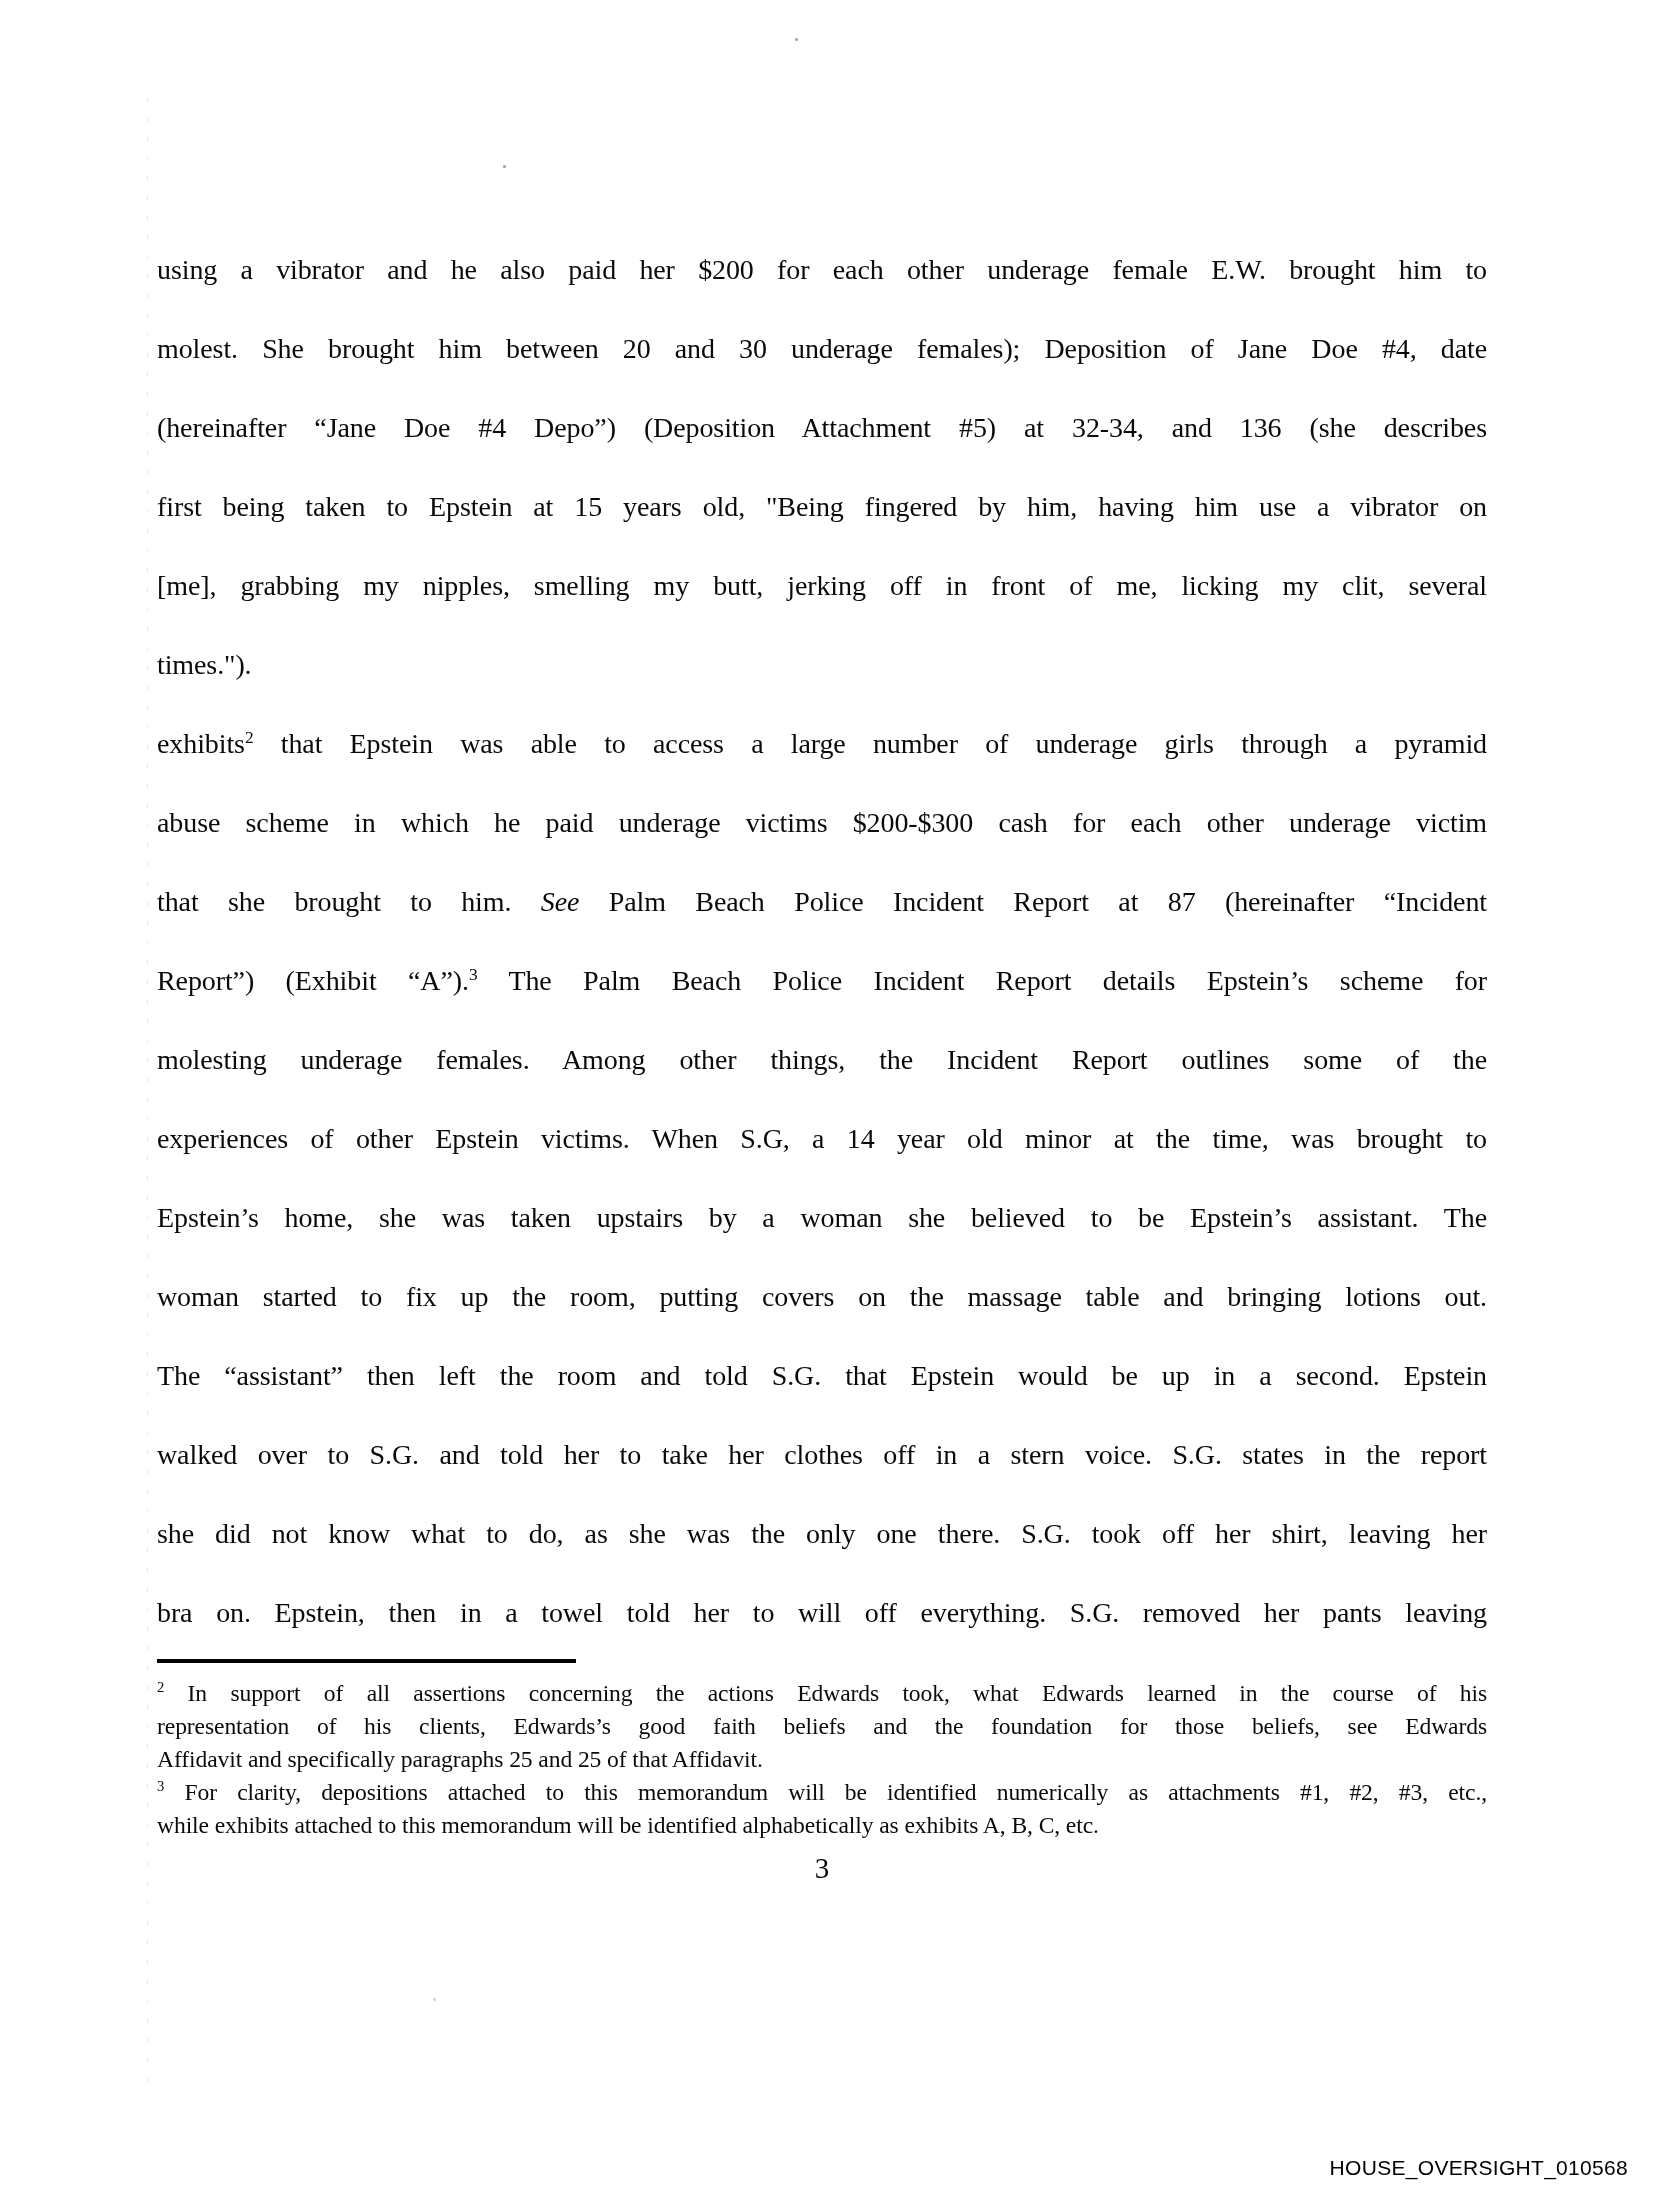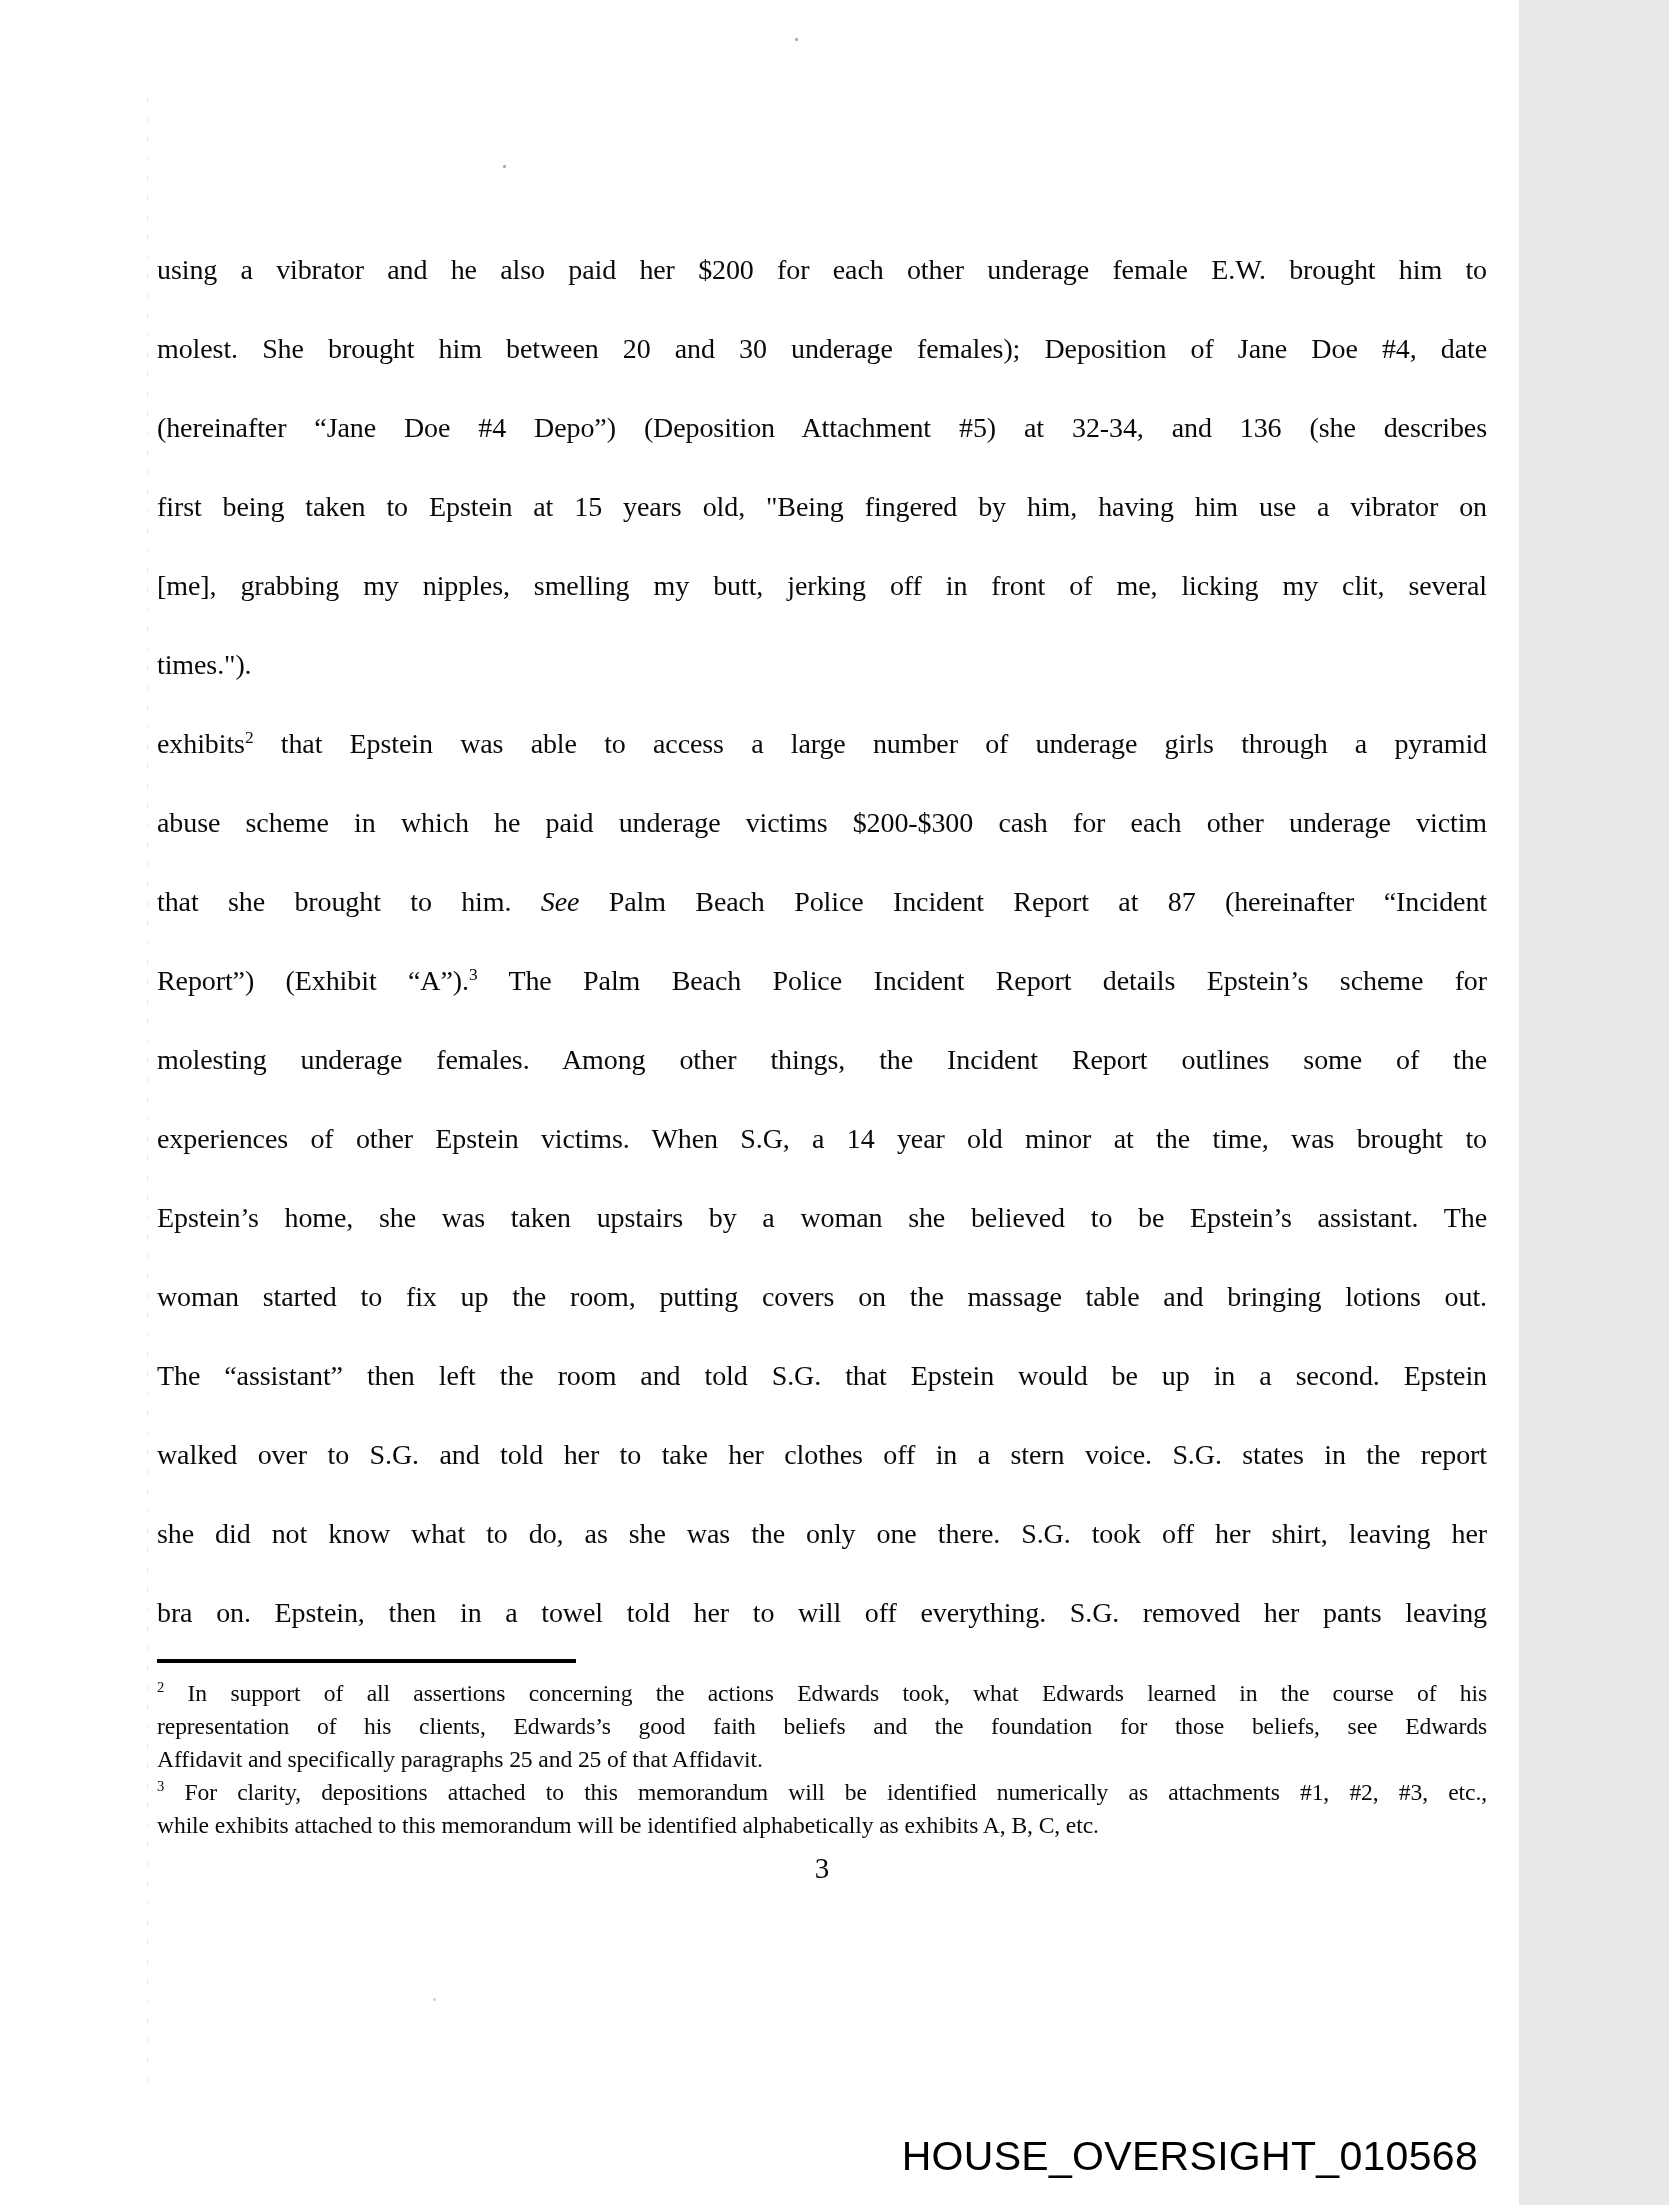--- a/index.html
+++ b/index.html
@@ -2,21 +2,21 @@
 <html style="font-size:10.5px"><head>
 <meta charset="utf-8">
 <style>
   html, body {
     margin: 0;
     padding: 0;
     background: #e8e8e8;
   }
   .page {
     position: relative;
-    width: 1519px;
+    width: 1669px;
     height: 2205px;
     background: #ffffff;
     font-family: "Liberation Serif", serif;
     color: #0a0a0a;
     overflow: hidden;
   }
   .content {
     position: absolute;
     left: 157px;
     top: 230px;
@@ -74,21 +74,21 @@
   .page-number {
     margin-top: 9.2px;
     text-align: center;
     font-size: 29px;
   }
   .watermark {
     position: absolute;
     right: 41px;
     bottom: 25px;
     font-family: "Liberation Sans", sans-serif;
-    font-size: 41px;
+    font-size: 21px;
     letter-spacing: 0.3px;
     color: #000;
     margin-left: 48px;
   }
   
   .scan-line {
     position: absolute;
     left: 147px;
     top: 98px;
     width: 1.3px;

